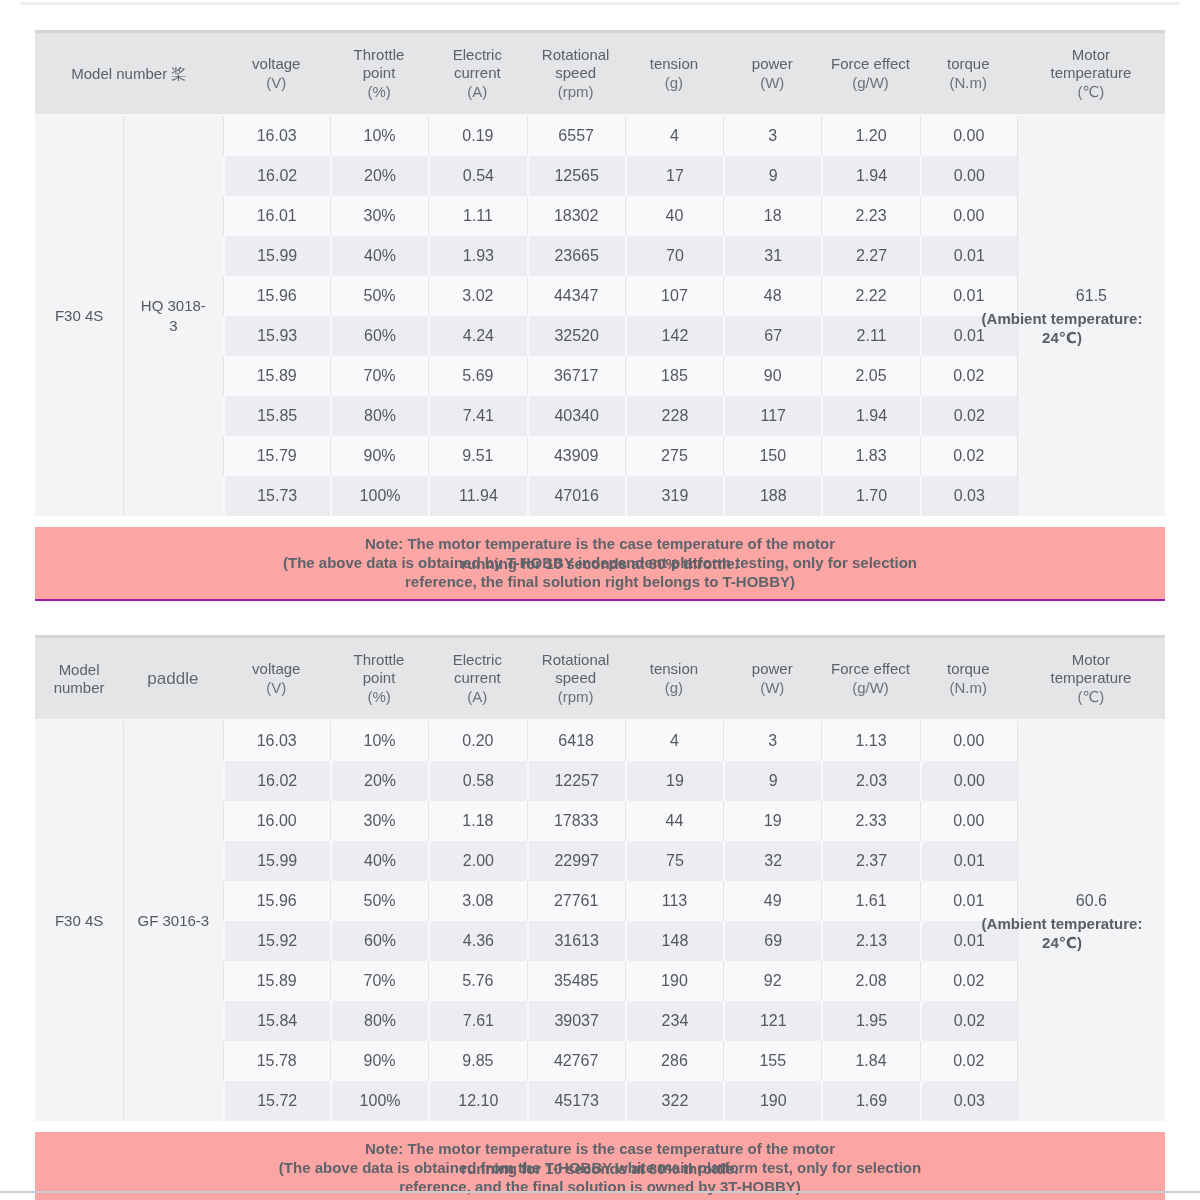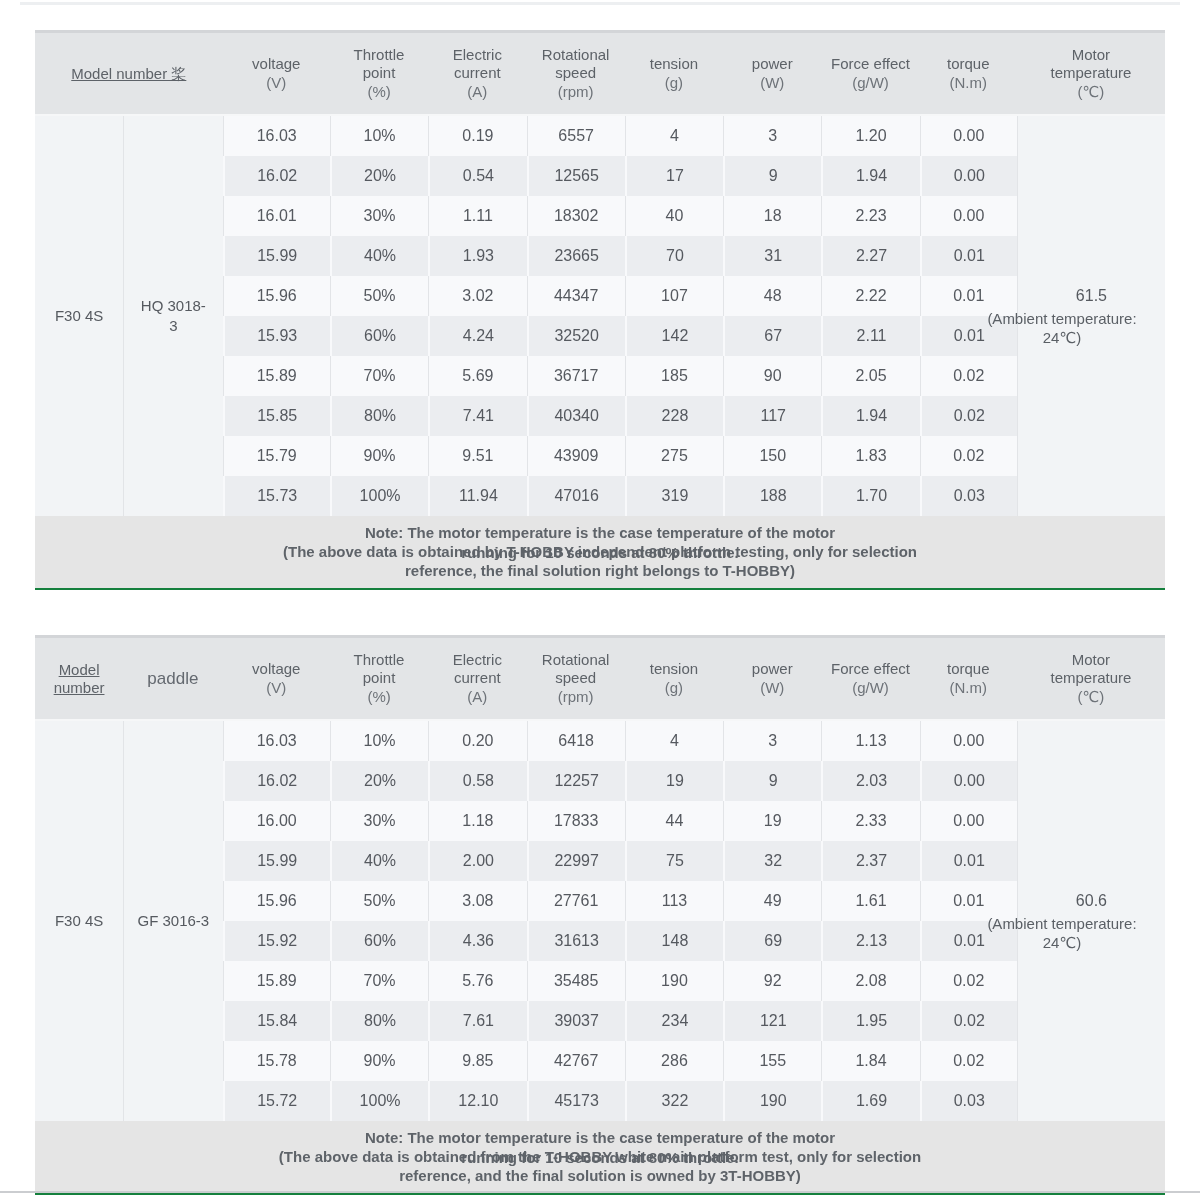--- a/index.html
+++ b/index.html
@@ -9,38 +9,38 @@
   .bottom-edge{position:absolute;top:1191px;left:0;width:1200px;height:2px;background:#cbcdd0;}
   .sheet{position:absolute;left:35px;width:1130px;}
   #sheet-0{top:30px;}
   #sheet-1{top:635px;}
 
   table.spec{width:100%;border-collapse:separate;border-spacing:0;table-layout:fixed;}
   thead th{background:#e3e5e7;border-top:3px solid #d3d5d8;border-bottom:2px solid #f6f7f8;
            height:81px;padding:0;font-weight:400;color:#5d6268;font-size:15px;vertical-align:middle;text-align:center;}
   .h-label{line-height:18px;margin:0 auto;}
   th.col-h .h-label{max-width:84px;}
-  th.model-h .h-label{max-width:60px;text-decoration:underline;}
+  th.model-h .h-label{max-width:60px;}
   th.model-h.merged .h-label{max-width:none;}
   .h-unit{line-height:20px;color:#6e7379;}
   th.paddle-h .h-label{font-size:17px;max-width:none;color:#646970;}
 
   tbody td{padding:0;vertical-align:middle;text-align:center;}
   td.data{height:40px;font-size:16px;color:#55595f;}
   tr.odd  td.data{background:#f8f9fb;border-left:1px solid #e2e4e7;}
   tr.even td.data{background:#ebedf0;border-left:2px solid #f8f9fb;}
   td.side{background:#f2f4f6;font-size:15px;color:#55595f;line-height:20px;}
   td.paddle-cell{border-left:1px solid #e2e4e7;}
   td.motor-cell{border-left:1px solid #e2e4e7;}
   .temp-val{font-size:16px;margin-bottom:3px;}
-  .ambient{font-weight:400;font-size:15px;line-height:19px;color:#5a5f65;width:170%;margin-left:-55%;}
+  .ambient{font-weight:700;font-size:15px;line-height:19px;color:#5a5f65;width:170%;margin-left:-55%;}
   .ambient .nowrap{white-space:nowrap;}
 
-  .note{background:#e5e5e5;border-bottom:2px solid #15803d;height:74px;box-sizing:border-box;
-        padding-top:7px;text-align:center;}
+  .note{background:#fca5a5;border-bottom:2px solid #a21caf;height:74px;box-sizing:border-box;
+        padding-top:7px;text-align:center;margin-top:11px;}
   .note p{margin:0;font-size:15px;font-weight:700;color:#5e6369;line-height:19px;}
   .note .l2{margin-top:1px;}
   .note .paren{margin-top:-20px;}
   .pline{display:block;}
 </style>
 </head>
 <body>
 
 <div class="canvas">
   <div class="top-edge"></div>

